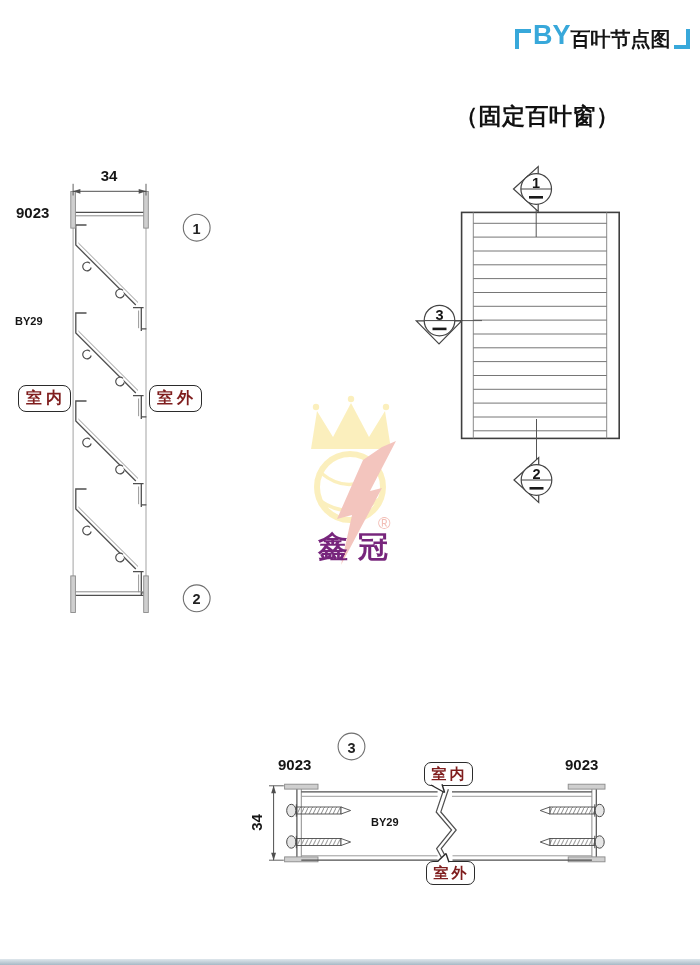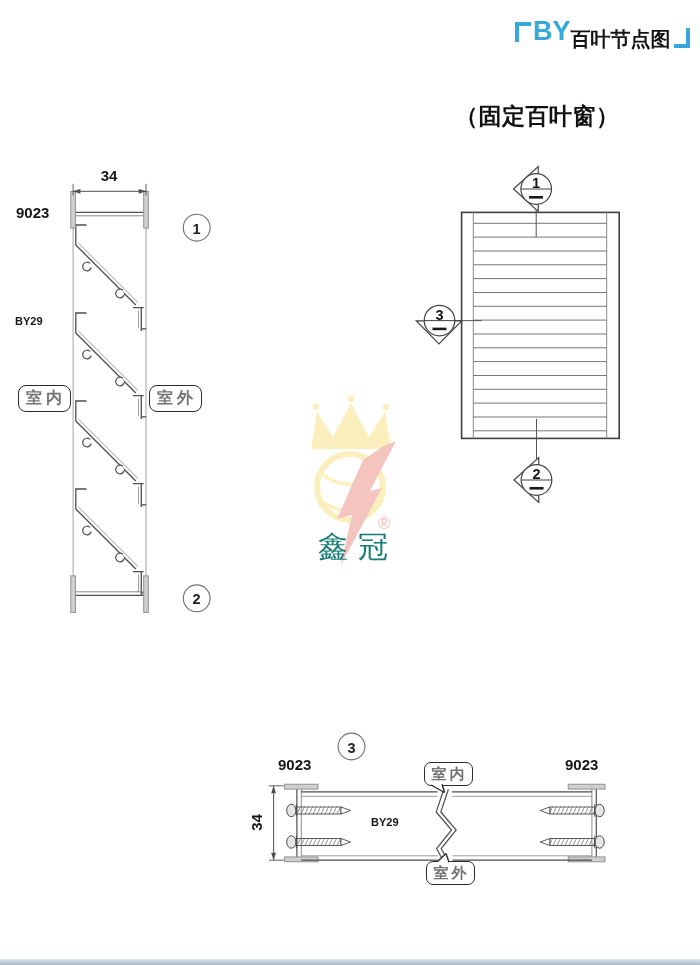--- a/index.html
+++ b/index.html
@@ -4,39 +4,39 @@
 <style>
   html,body{margin:0;padding:0;}
   body{
     width:700px;height:965px;position:relative;background:#ffffff;
     font-family:"Liberation Sans","DejaVu Sans",sans-serif;color:#1a1a1a;
     overflow:hidden;
   }
   svg{position:absolute;left:0;top:0;pointer-events:none;}
   .lbl{position:absolute;line-height:1;white-space:nowrap;}
   
-  .title{position:absolute;left:515px;top:11px;display:flex;align-items:center;}
+  .title{position:absolute;left:515px;top:11px;display:flex;align-items:flex-end;}
   .tl-bracket{width:12px;height:16px;border-left:4.5px solid #38a8da;border-top:4.5px solid #38a8da;margin-top:3px;margin-right:2px;}
   .br-bracket{width:12px;height:16px;border-right:4.5px solid #38a8da;border-bottom:4.5px solid #38a8da;margin-left:3px;margin-top:16px;}
   .title-by{font-size:27px;font-weight:700;color:#38a8da;line-height:1;margin-top:2px;}
   .title-cn{font-size:20px;font-weight:700;color:#141414;line-height:1;margin-top:18px;letter-spacing:0px;}
   .subtitle{position:absolute;left:455px;top:101px;font-size:23px;font-weight:700;letter-spacing:0.5px;color:#111;}
   
   .tagbox{position:absolute;border:1.7px solid #2b2b2b;border-radius:8px;background:#fff;
-          display:flex;align-items:center;justify-content:center;font-weight:700;color:#737373;}
+          display:flex;align-items:center;justify-content:center;font-weight:700;color:#7f1d1d;}
   .tag-lg{width:48px;height:25px;font-size:16px;letter-spacing:4px;padding-left:3px;}
   .tag-sm{width:45px;height:22px;font-size:15px;letter-spacing:3px;padding-left:2px;border-radius:7px;}
   
   .cnum{position:absolute;width:17px;text-align:center;font-size:14.5px;font-weight:600;color:#222;}
   .mnum{position:absolute;width:16px;text-align:center;font-size:14.5px;font-weight:700;color:#151515;}
   .dimtxt{font-size:15px;font-weight:700;color:#161616;}
   .codetxt{font-size:15px;font-weight:700;color:#161616;}
   .seriestxt{font-size:11px;font-weight:700;color:#161616;}
   .v-dim{position:absolute;left:239px;top:815px;width:34px;text-align:center;transform:rotate(-90deg);}
-  .wm-brand{position:absolute;left:318px;top:527px;font-size:30px;font-weight:400;color:#0f766e;letter-spacing:10px;opacity:.95;}
+  .wm-brand{position:absolute;left:318px;top:527px;font-size:30px;font-weight:700;color:#701a75;letter-spacing:10px;opacity:.95;}
   .wm-reg{position:absolute;left:378px;top:514px;font-size:17px;color:#f2bdb5;font-weight:400;}
   .bottom-strip{position:absolute;left:0;bottom:0;width:700px;height:6px;background:linear-gradient(#dfe7ec,#a7b9c5);}
 </style>
 </head>
 <body>
 
 <svg width="700" height="965" viewBox="0 0 700 965">
   <defs>
     <pattern id="thr" width="4" height="8" patternUnits="userSpaceOnUse">
       <line x1="0" y1="8" x2="4" y2="0" stroke="#8a8a8a" stroke-width="1"></line>

